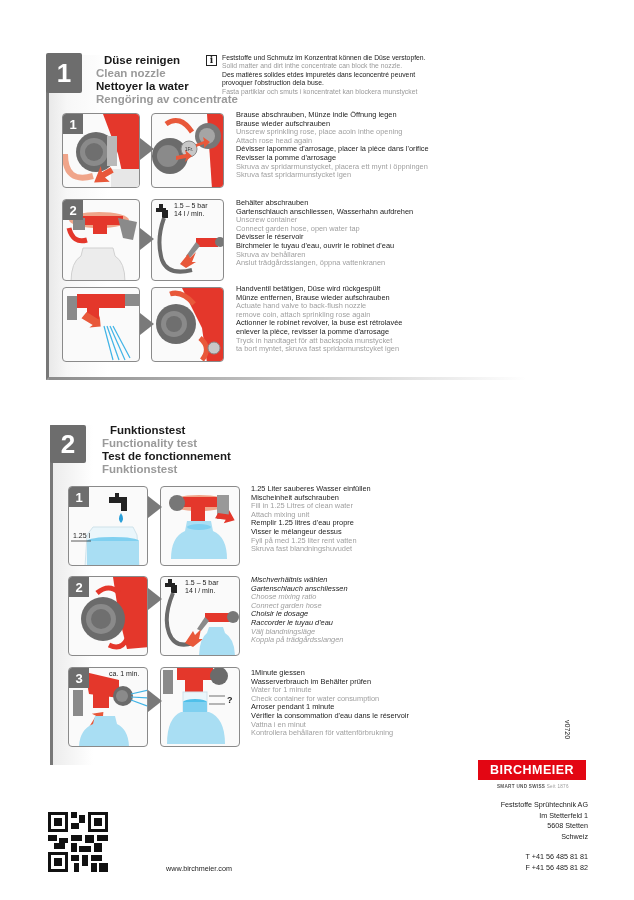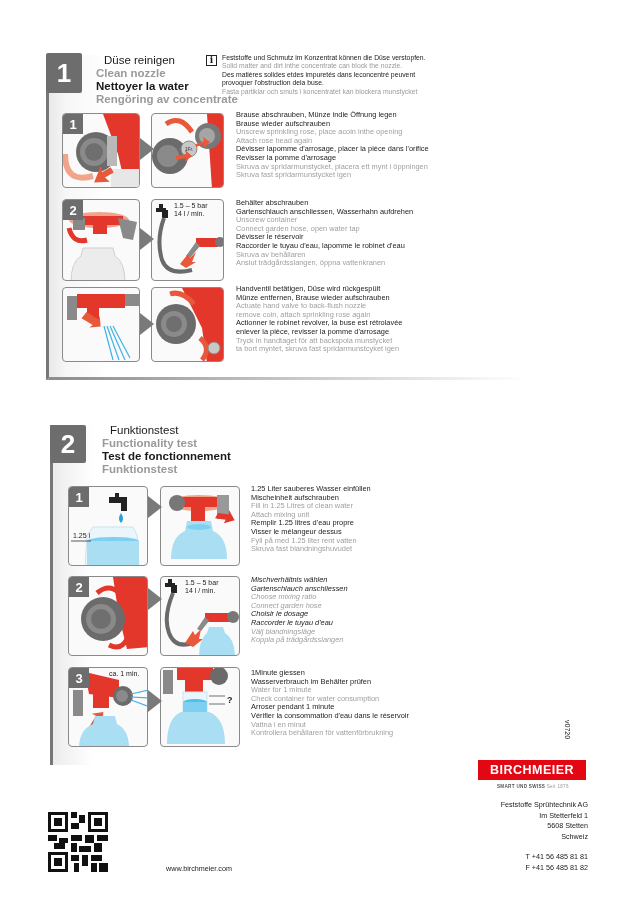--- a/index.html
+++ b/index.html
@@ -11,21 +11,21 @@
     background: linear-gradient(90deg, #e9e9e9 0px, #f7f7f7 18px, #ffffff 60px);
     border-bottom-color: #9a9a9a; }
   .section-frame.s1::after { content:""; position:absolute; left:0; right:-80px; bottom:-3px; height:3px; background: linear-gradient(90deg,#8c8c8c,#ffffff); }
   .section-frame.s2 { left: 50px; top: 425px; width: 60px; height: 340px; border-bottom: none;
     background: linear-gradient(90deg, #ececec 0px, #ffffff 40px); }
 
   .num-badge { position: absolute; background: #6d6d6d; color: #fff; font-weight: bold;
     font-size: 26px; display: flex; align-items: center; justify-content: center; border-radius: 2px; }
 
   .title-block { position: absolute; line-height: 13px; font-size: 11.5px; }
-  .title-block .t-de { font-weight: normal; color: #1a1a1a; padding-left: 8px; }
+  .title-block .t-de { font-weight: bold; color: #1a1a1a; padding-left: 8px; }
   .title-block .t-en { font-weight: bold; color: #9a9a9a; }
   .title-block .t-fr { font-weight: bold; color: #1a1a1a; }
   .title-block .t-sv { font-weight: bold; color: #9a9a9a; }
 
   .info-block { position: absolute; left: 222px; top: 54px; width: 240px; font-size: 6.8px; line-height: 8.4px; }
   .info-icon { position: absolute; left: -16px; top: 1px; width: 11px; height: 11px; border: 1px solid #222;
     font-size: 9px; font-weight: bold; display: flex; align-items: center; justify-content: center; font-family: "DejaVu Serif", serif; }
   .info-block .dark { color: #222; }
   .info-block .light { color: #9a9a9a; }
 
@@ -141,21 +141,21 @@
     <div>1.5 – 5 bar</div>
     <div>14 l / min.</div>
   </div>
 </div>
 <div class="step-text" style="top:199px;">
   <div class="dark">Behälter abschrauben</div>
   <div class="dark">Gartenschlauch anschliessen, Wasserhahn aufdrehen</div>
   <div class="light">Unscrew container</div>
   <div class="light">Connect garden hose, open water tap</div>
   <div class="dark">Dévisser le réservoir</div>
-  <div class="dark">Raccorder le tuyau d'eau, lapomme le robinet d'eau</div>
+  <div class="dark">Birchmeier le tuyau d'eau, ouvrir le robinet d'eau</div>
   <div class="light">Skruva av behållaren</div>
   <div class="light">Anslut trädgårdsslangen, öppna vattenkranen</div>
 </div>
 
 <div class="panel" style="left:62px;top:287px;width:78px;height:75px;">
   <svg width="78" height="75" viewBox="0 0 78 75">
     <rect x="4" y="8" width="10" height="24" fill="#8a8a8a"></rect>
     <rect x="14" y="6" width="48" height="14" fill="#e4372b"></rect>
     <rect x="24" y="20" width="12" height="12" fill="#e4372b"></rect>
     <rect x="62" y="6" width="14" height="12" fill="#8a8a8a"></rect>

